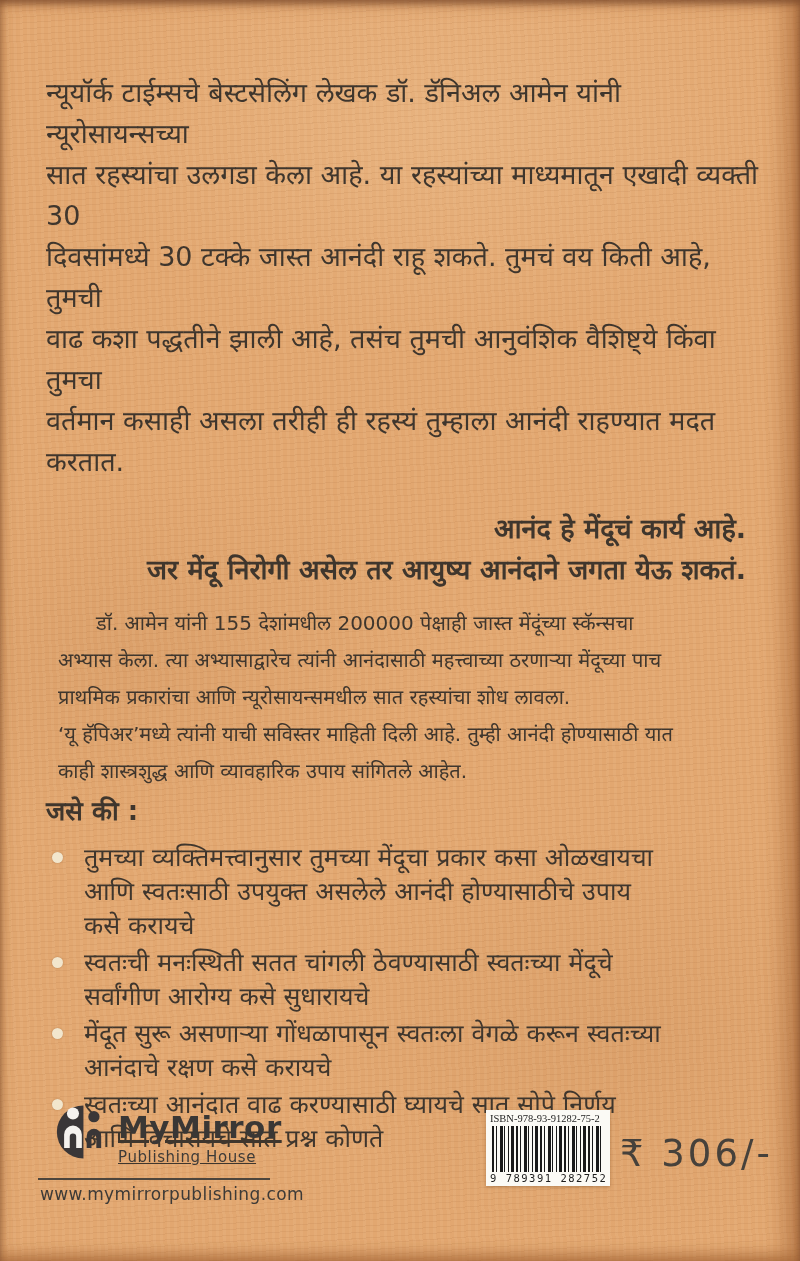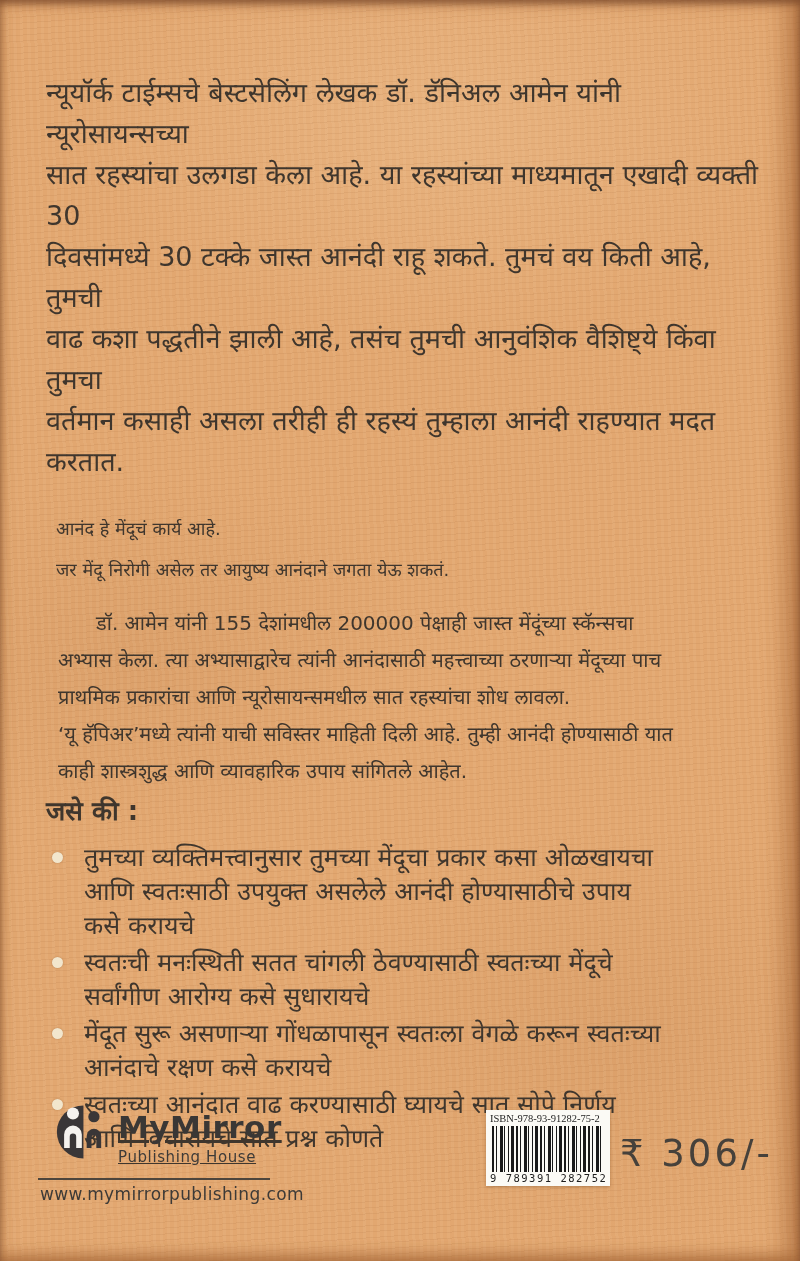--- a/index.html
+++ b/index.html
@@ -32,24 +32,24 @@
   .pre { white-space: pre-line; }
 
   .intro {
     margin: 0;
     font-size: 27px;
     line-height: 41px;
   }
 
   .tagline {
     margin: 26px 24px 0 10px;
-    font-size: 18px;
+    font-size: 27px;
     line-height: 41px;
-    font-weight: normal;
-    text-align: left;
+    font-weight: bold;
+    text-align: right;
   }
 
   .body-para {
     margin: 15px 0 0 12px;
     font-size: 20px;
     line-height: 37px;
     text-indent: 38px;
   }
 
   .list-intro {

